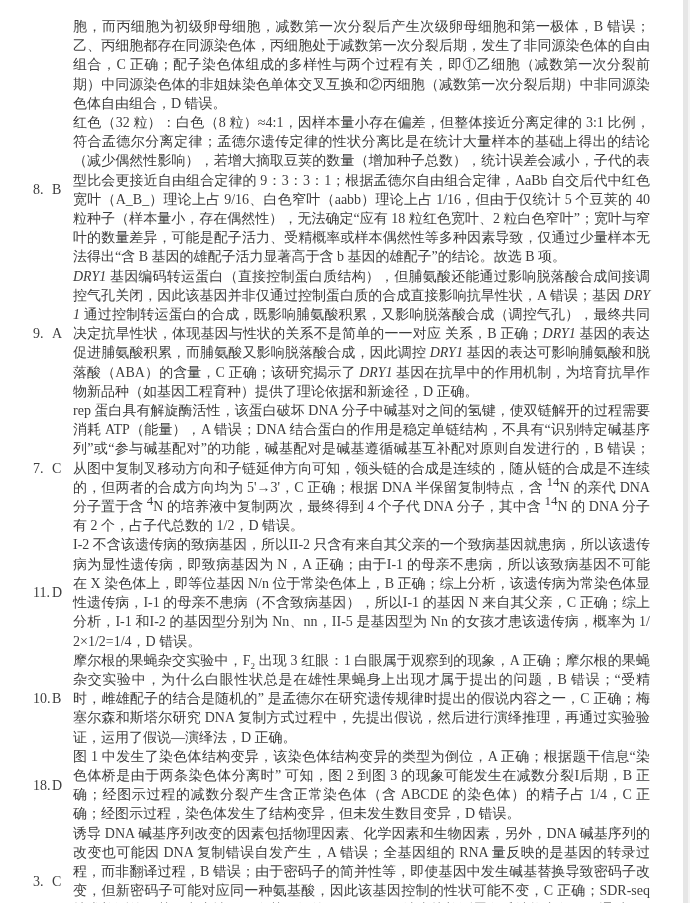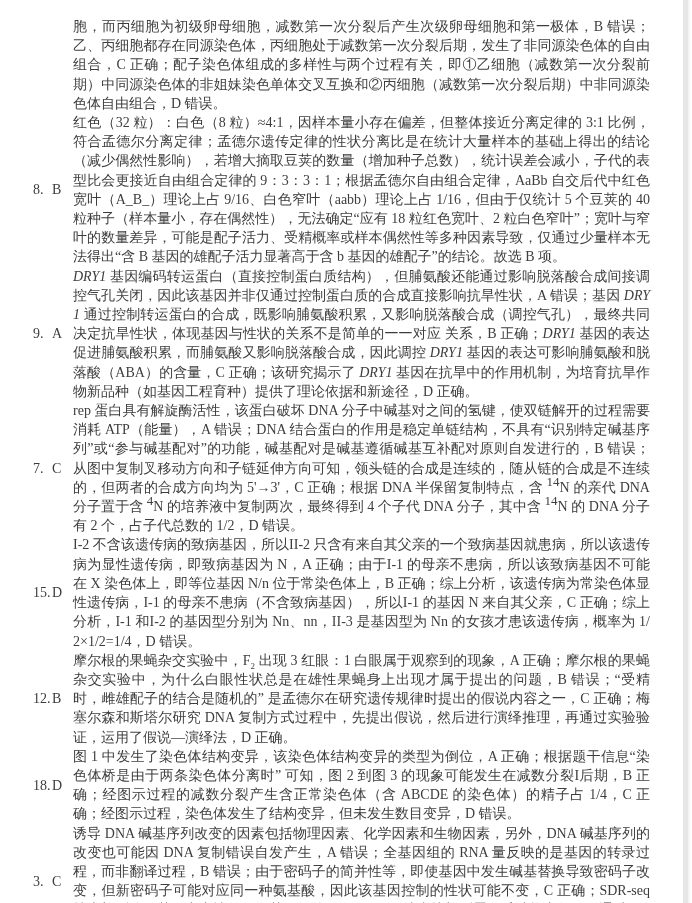--- a/index.html
+++ b/index.html
@@ -90,27 +90,27 @@
     <span class="body"><i>DRY1</i> 基因编码转运蛋白（直接控制蛋白质结构），但脯氨酸还能通过影响脱落酸合成间接调控气孔关闭，因此该基因并非仅通过控制蛋白质的合成直接影响抗旱性状，A 错误；基因 <i>DRY1</i> 通过控制转运蛋白的合成，既影响脯氨酸积累，又影响脱落酸合成（调控气孔），最终共同决定抗旱性状，体现基因与性状的关系不是简单的一一对应 关系，B 正确；<i>DRY1</i> 基因的表达促进脯氨酸积累，而脯氨酸又影响脱落酸合成，因此调控 <i>DRY1</i> 基因的表达可影响脯氨酸和脱落酸（ABA）的含量，C 正确；该研究揭示了 <i>DRY1</i> 基因在抗旱中的作用机制，为培育抗旱作物新品种（如基因工程育种）提供了理论依据和新途径，D 正确。</span>
   </div>
 
   <div class="item">
     <span class="num">7.</span>
     <span class="ans">C</span>
     <span class="body">rep 蛋白具有解旋酶活性，该蛋白破坏 DNA 分子中碱基对之间的氢键，使双链解开的过程需要消耗 ATP（能量），A 错误；DNA 结合蛋白的作用是稳定单链结构，不具有“识别特定碱基序列”或“参与碱基配对”的功能，碱基配对是碱基遵循碱基互补配对原则自发进行的，B 错误；从图中复制叉移动方向和子链延伸方向可知，领头链的合成是连续的，随从链的合成是不连续的，但两者的合成方向均为 5'→3'，C 正确；根据 DNA 半保留复制特点，含 <sup>14</sup>N 的亲代 DNA 分子置于含 <sup>4</sup>N 的培养液中复制两次，最终得到 4 个子代 DNA 分子，其中含 <sup>14</sup>N 的 DNA 分子有 2 个，占子代总数的 1/2，D 错误。</span>
   </div>
 
   <div class="item">
-    <span class="num">15.</span>
+    <span class="num">11.</span>
     <span class="ans">D</span>
-    <span class="body">I-2 不含该遗传病的致病基因，所以II-2 只含有来自其父亲的一个致病基因就患病，所以该遗传病为显性遗传病，即致病基因为 N，A 正确；由于I-1 的母亲不患病，所以该致病基因不可能在 X 染色体上，即等位基因 N/n 位于常染色体上，B 正确；综上分析，该遗传病为常染色体显性遗传病，I-1 的母亲不患病（不含致病基因），所以I-1 的基因 N 来自其父亲，C 正确；综上分析，I-1 和I-2 的基因型分别为 Nn、nn，II-3 是基因型为 Nn 的女孩才患该遗传病，概率为 1/2×1/2=1/4，D 错误。</span>
+    <span class="body">I-2 不含该遗传病的致病基因，所以II-2 只含有来自其父亲的一个致病基因就患病，所以该遗传病为显性遗传病，即致病基因为 N，A 正确；由于I-1 的母亲不患病，所以该致病基因不可能在 X 染色体上，即等位基因 N/n 位于常染色体上，B 正确；综上分析，该遗传病为常染色体显性遗传病，I-1 的母亲不患病（不含致病基因），所以I-1 的基因 N 来自其父亲，C 正确；综上分析，I-1 和I-2 的基因型分别为 Nn、nn，II-5 是基因型为 Nn 的女孩才患该遗传病，概率为 1/2×1/2=1/4，D 错误。</span>
   </div>
 
   <div class="item">
-    <span class="num">12.</span>
+    <span class="num">10.</span>
     <span class="ans">B</span>
     <span class="body">摩尔根的果蝇杂交实验中，F<sub>2</sub> 出现 3 红眼：1 白眼属于观察到的现象，A 正确；摩尔根的果蝇杂交实验中，为什么白眼性状总是在雄性果蝇身上出现才属于提出的问题，B 错误；“受精时，雌雄配子的结合是随机的” 是孟德尔在研究遗传规律时提出的假说内容之一，C 正确；梅塞尔森和斯塔尔研究 DNA 复制方式过程中，先提出假说，然后进行演绎推理，再通过实验验证，运用了假说—演绎法，D 正确。</span>
   </div>
 
   <div class="item">
     <span class="num">18.</span>
     <span class="ans">D</span>
     <span class="body">图 1 中发生了染色体结构变异，该染色体结构变异的类型为倒位，A 正确；根据题干信息“染色体桥是由于两条染色体分离时” 可知，图 2 到图 3 的现象可能发生在减数分裂I后期，B 正确；经图示过程的减数分裂产生含正常染色体（含 ABCDE 的染色体）的精子占 1/4，C 正确；经图示过程，染色体发生了结构变异，但未发生数目变异，D 错误。</span>
   </div>
 

